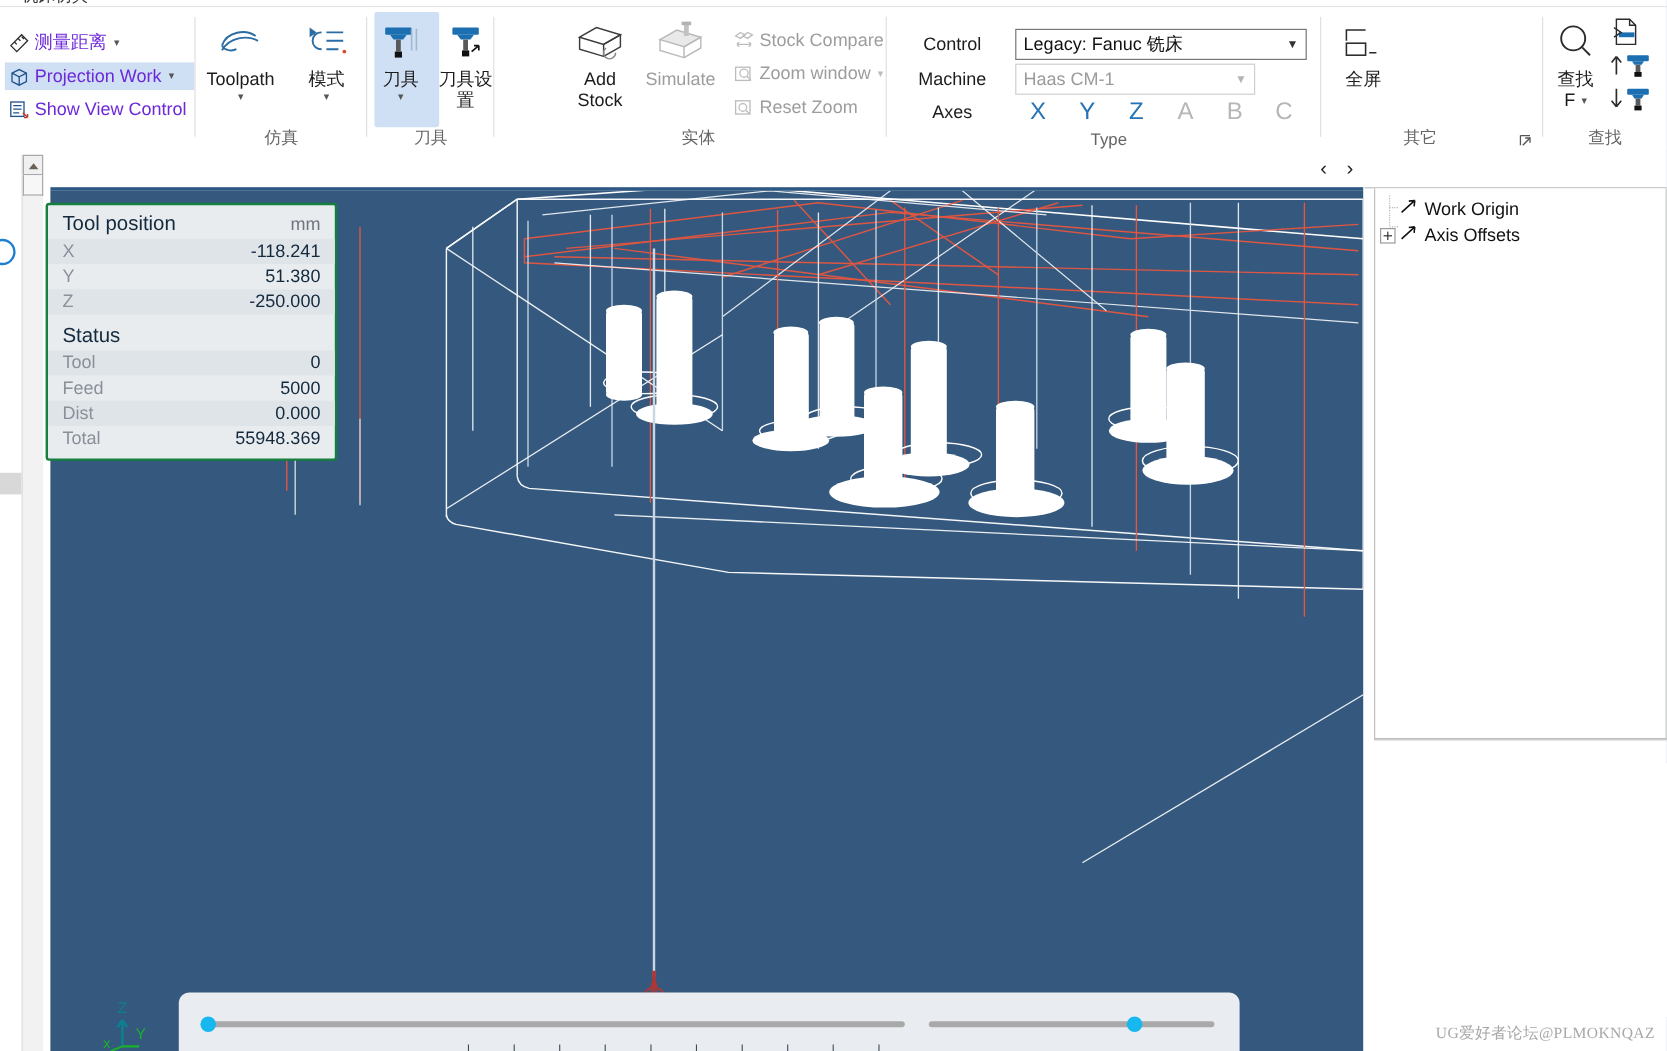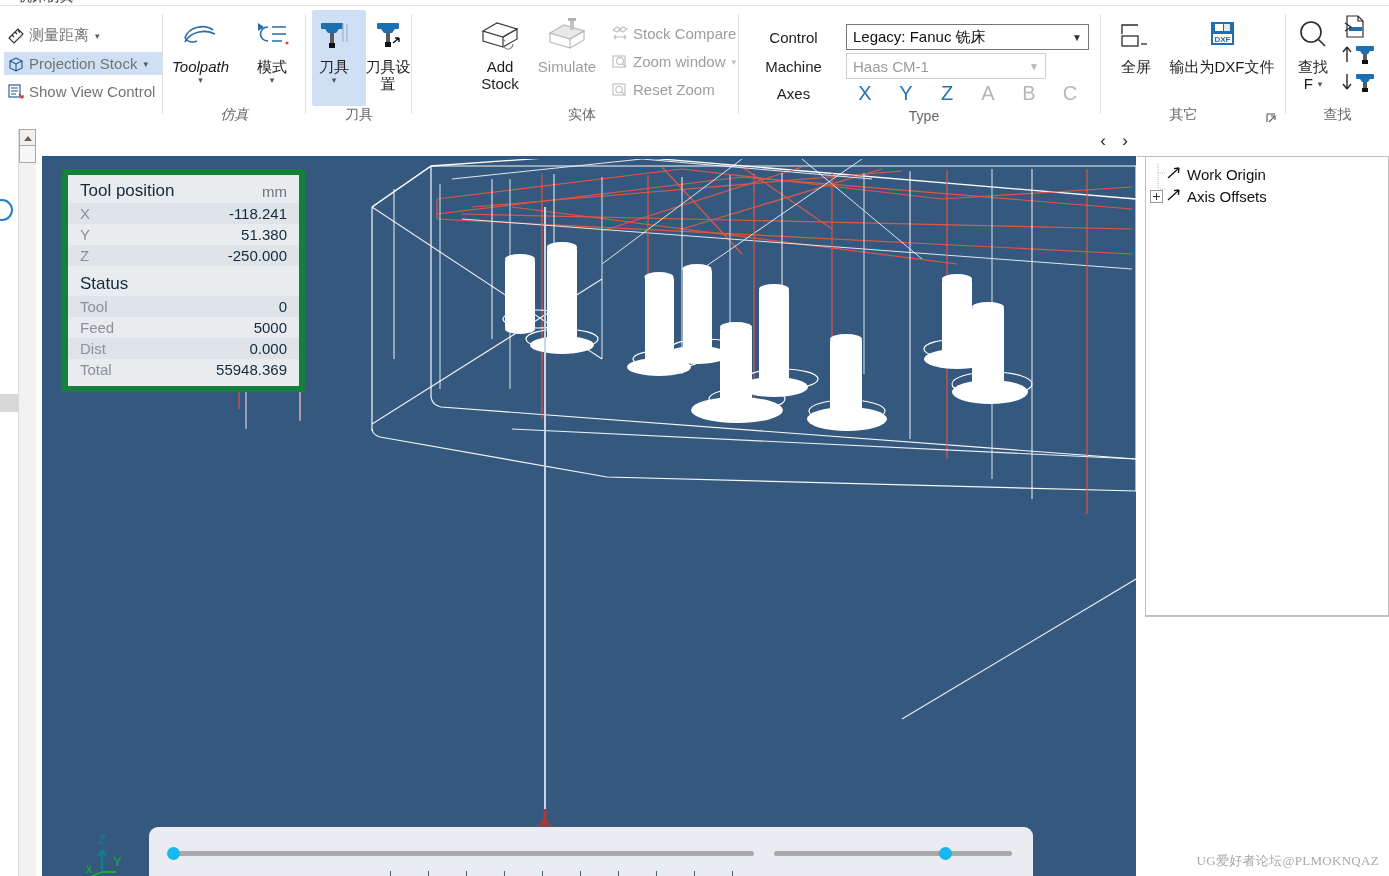--- a/index.html
+++ b/index.html
@@ -19,27 +19,27 @@
 
   
   .ribbon{position:absolute;left:0;top:6px;width:1389px;height:120px;background:#ffffff;}
   .rgroup{position:absolute;top:0;height:120px;}
   .rgroup .gsep{position:absolute;right:0;top:8px;width:1px;height:100px;background:#e0e0e0;}
   .glabel{position:absolute;bottom:2px;left:0;width:100%;text-align:center;font-size:14px;color:#666;}
 
   
   .g1{left:0;width:163px;}
   .sbtn{position:absolute;left:4px;height:23px;display:flex;align-items:center;padding:0 3px;white-space:nowrap;}
-  .sbtn .lbl{font-size:15px;color:#737373;margin-left:4px;}
+  .sbtn .lbl{font-size:15px;color:#6d28d9;margin-left:4px;}
   .sbtn .caret{font-size:9px;color:#555;margin-left:6px;}
   .sbtn.sel{background:#cfe0f4;width:152px;}
   .ico{width:18px;height:18px;display:inline-block;position:relative;flex:0 0 18px;}
 
   
-  .g2{left:163px;width:75px;font-style:italic;}
+  .g2{left:163px;width:75px;}
   .g2b{left:238px;width:68px;}
   .bigbtn{position:absolute;top:6px;width:100%;text-align:center;}
   .bigbtn .bico{height:46px;display:flex;align-items:center;justify-content:center;}
   .bigbtn .btext{font-size:15px;color:#1c1c1c;line-height:17px;}
   .bigbtn .bcaret{font-size:9px;color:#555;line-height:10px;}
 
   
   .g3{left:306px;width:106px;}
   .g3 .hl{position:absolute;left:6px;top:4px;width:54px;height:96px;background:#cfe0f4;border-radius:2px;}
 
@@ -79,22 +79,22 @@
   .vscroll{position:absolute;left:18px;top:0;width:17px;height:747px;background:#f2f2f2;border-left:1px solid #dcdcdc;}
   .vsbtn{position:absolute;left:0;top:0;width:17px;height:17px;background:#f0f0f0;border:1px solid #a9a9a9;box-sizing:border-box;}
   .vsbtn .tri{position:absolute;left:4px;top:6px;width:0;height:0;border-left:4px solid transparent;border-right:4px solid transparent;border-bottom:5px solid #6b6055;}
   .vsbtn2{position:absolute;left:0;top:17px;width:17px;height:17px;background:#f7f7f7;border:1px solid #a9a9a9;border-top:none;box-sizing:border-box;}
 
   
   .viewport{position:absolute;left:42px;top:159px;width:1094px;height:717px;background:#35597e;overflow:hidden;}
   .viewport svg{position:absolute;left:0;top:0;}
 
   
-  .tp{position:absolute;left:62px;top:169px;width:243px;background:#e8ecef;
-      border:6px solid #15803d;border-radius:3px;padding:4px 0 6px 0;box-sizing:border-box;}
+  .tp{position:absolute;left:38px;top:169px;width:243px;background:#e8ecef;
+      border:2px solid #15803d;border-radius:3px;padding:4px 0 6px 0;box-sizing:border-box;}
   .tprow{display:flex;justify-content:space-between;padding:0 12px;height:21px;align-items:center;font-size:15px;}
   .tprow.alt{background:#dfe4e8;}
   .tprow .k{color:#8a9099;}
   .tprow .v{color:#13293d;}
   .tphead{display:flex;justify-content:space-between;padding:0 12px;height:24px;align-items:center;}
   .tphead .k{color:#13293d;font-size:17px;}
   .tphead .u{color:#6e757d;font-size:15px;}
   .tpspace{height:6px;}
 
   
@@ -165,21 +165,21 @@
       <div class="sbtn sel" style="top:46px">
         <span class="ico">
           <svg width="18" height="18" viewBox="0 0 18 18">
               <g stroke="#20528c" stroke-width="1.1" fill="none">
             <path d="M3 6 L9 3 L15 6 L15 13 L9 16 L3 13 Z"></path>
                 <path d="M3 6 L9 9 L15 6"></path>
                 <path d="M9 9 L9 16"></path>
               </g>
             </svg>
         </span>
-        <span class="lbl">Projection Stock</span>
+        <span class="lbl">Projection Work</span>
         <span class="caret">▾</span>
       </div>
       <div class="sbtn" style="top:74px">
         <span class="ico">
           <svg width="18" height="18" viewBox="0 0 18 18">
               <g stroke="#20528c" stroke-width="1.1" fill="none">
             <rect x="2" y="2" width="11" height="12"></rect>
                 <path d="M4 5h7M4 8h7M4 11h5"></path>
               </g>
             <path d="M12 11 L16 15 M16 15 L16 12 M16 15 L13 15" stroke="#c0392b" stroke-width="1.2" fill="none"></path>
@@ -361,32 +361,20 @@
         <div class="bico">
           <svg width="44" height="38" viewBox="0 0 44 38">
               <g stroke="#2b2b2b" stroke-width="1.3" fill="none">
             <path d="M8 18 L8 9 L24 9"></path>
                 <rect x="8" y="20" width="16" height="10"></rect>
                 <path d="M27 28 h6"></path>
               </g>
             </svg>
         </div>
         <div class="btext">全屏</div>
-      </div>
-      <div class="bigbtn" style="left:62px;width:118px">
-        <div class="bico">
-          <svg width="44" height="38" viewBox="0 0 44 38">
-            <rect x="11" y="6" width="23" height="23" fill="#1c6fb0"></rect>
-            <rect x="15" y="8" width="8" height="7" fill="#fff"></rect>
-            <rect x="24" y="8" width="6" height="7" fill="#e9e9e9"></rect>
-            <rect x="13" y="18" width="19" height="9" fill="#fff"></rect>
-            <text x="22.5" y="25.5" font-size="8" font-family="Liberation Sans, sans-serif" font-weight="bold" fill="#1c6fb0" text-anchor="middle">DXF</text>
-          </svg>
-        </div>
-        <div class="btext">输出为DXF文件</div>
       </div>
       <div class="glabel" style="left:0;width:165px">其它</div>
       <div class="dlglauncher">
         <svg width="12" height="12" viewBox="0 0 12 12">
             <g stroke="#555" stroke-width="1.1" fill="none">
           <path d="M1 1 h8 M1 1 v8"></path>
               <path d="M3 9 L9 3"></path>
               <path d="M9 7 L9 3 L5 3"></path>
             </g>
           </svg>

